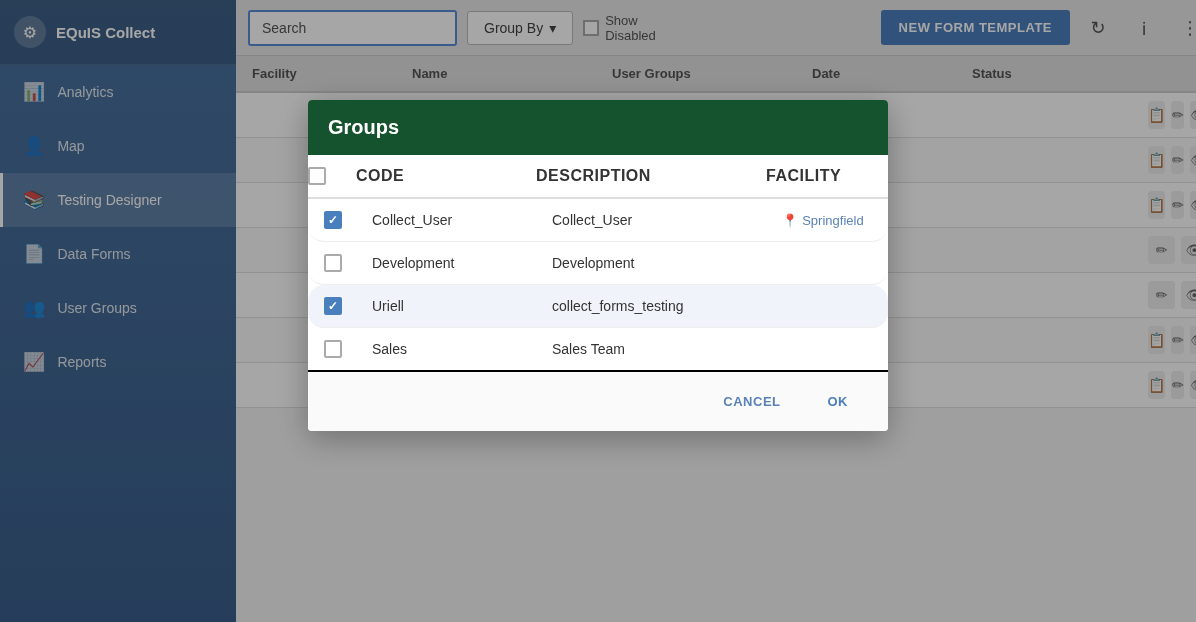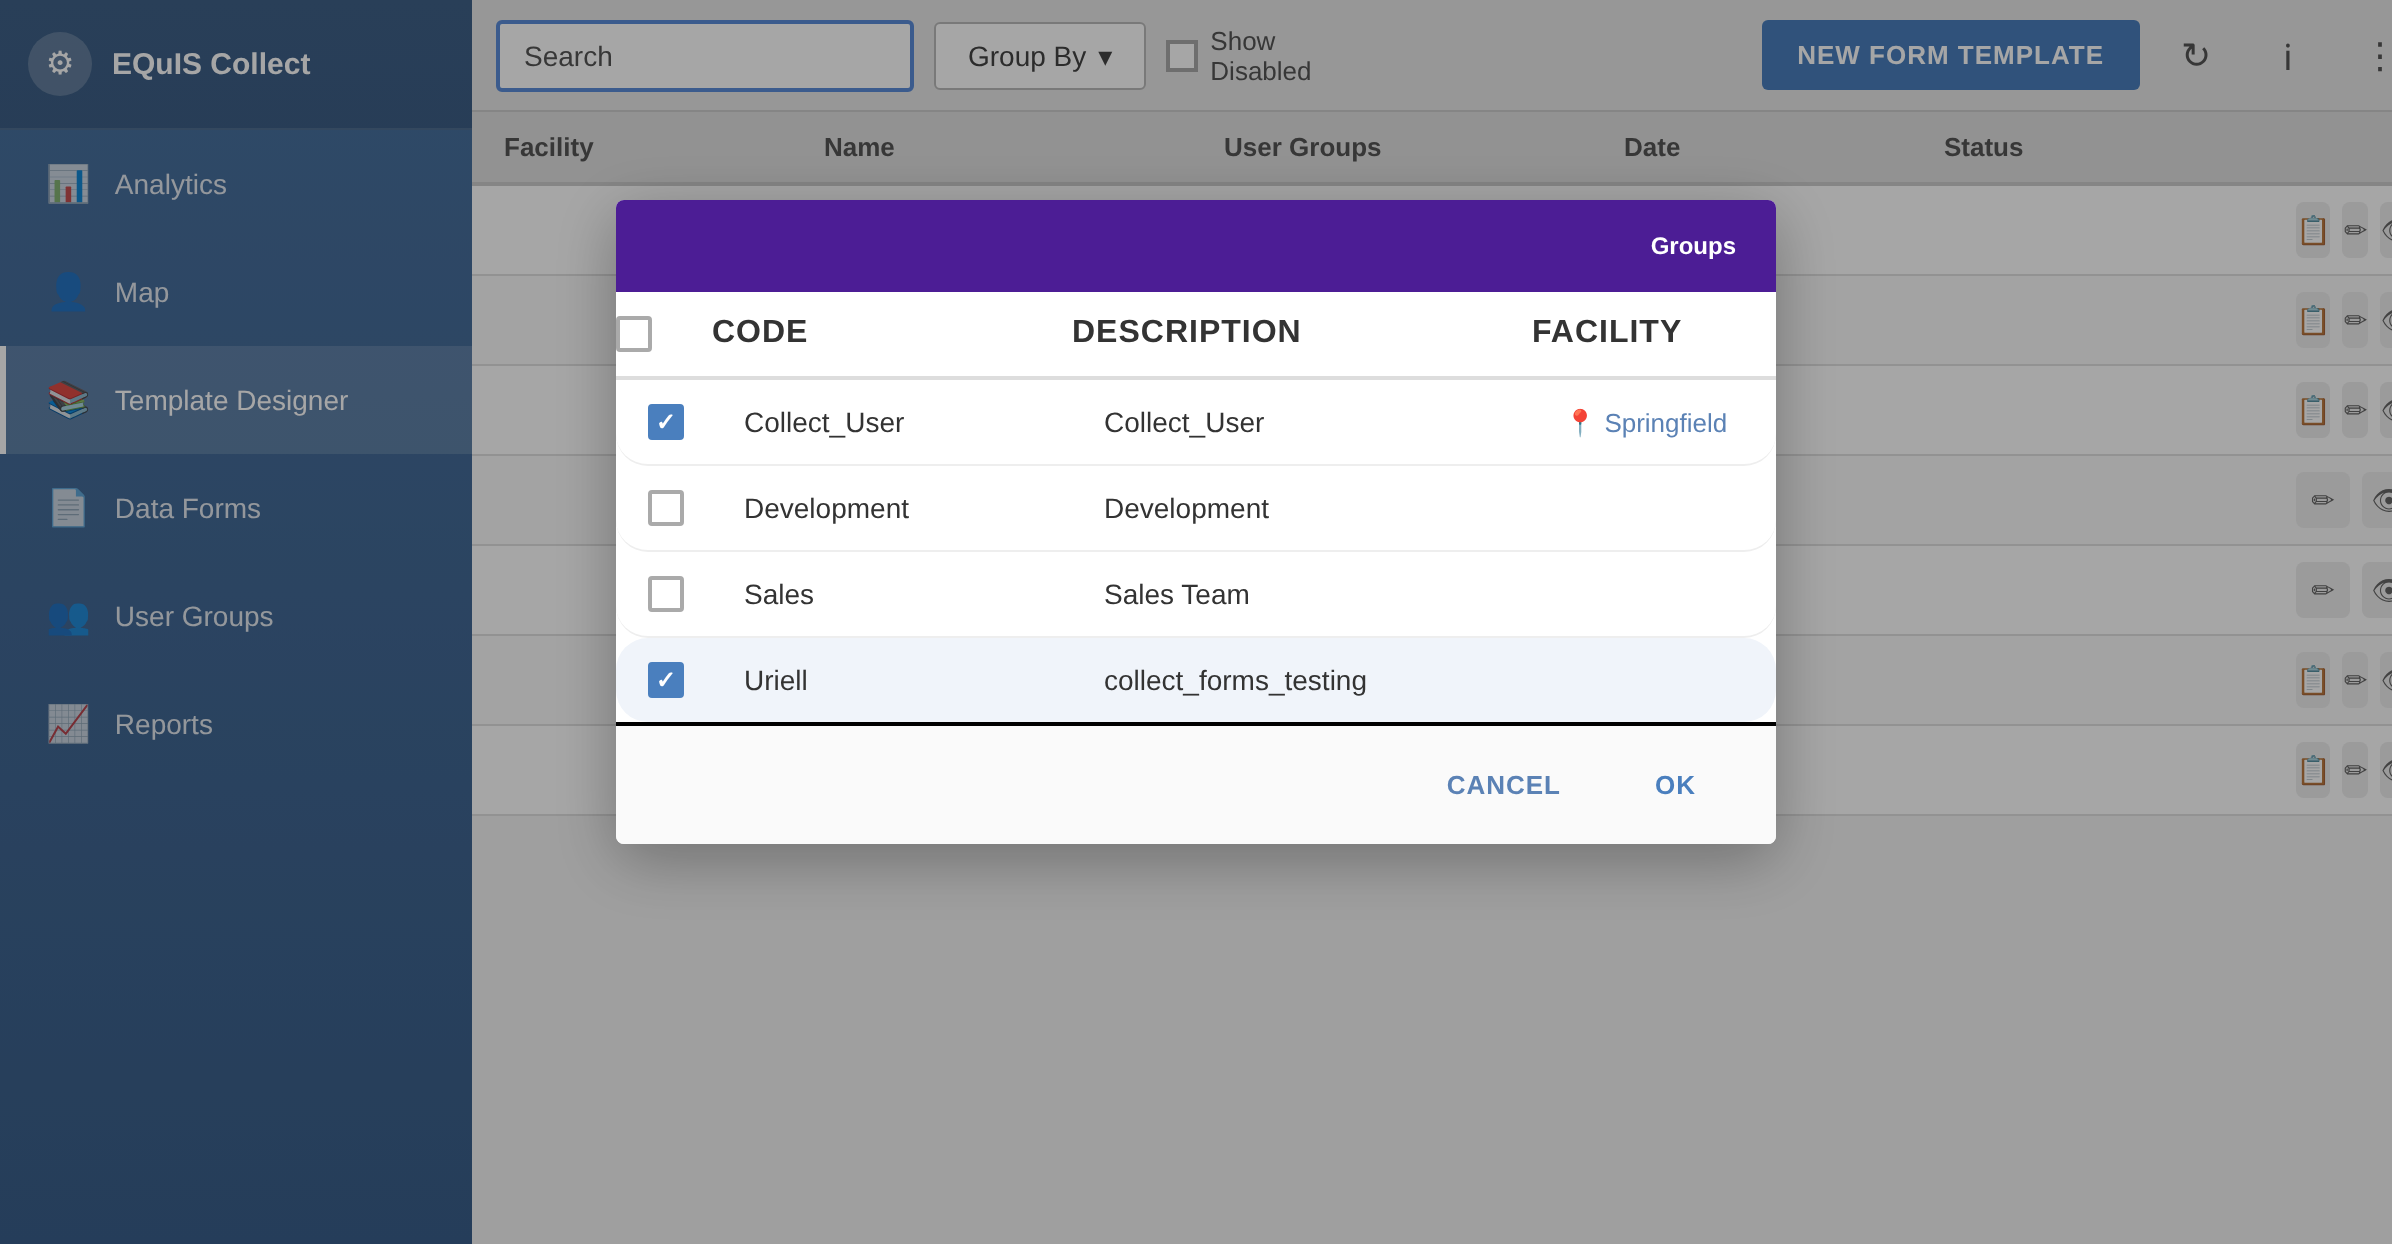--- a/index.html
+++ b/index.html
@@ -184,26 +184,25 @@
 
     
     .modal {
       background: white;
       border-radius: 4px;
       width: 580px;
       box-shadow: 0 8px 32px rgba(0,0,0,0.3);
       overflow: hidden;
     }
     .modal-header {
-      background: #4c1d95;
+      background: #14532d;
       color: white;
       padding: 16px 20px;
-      font-size: 12px;
+      font-size: 20px;
       font-weight: 600;
-      text-align: right;
     }
     .modal-body {
       padding: 0;
     }
     .modal-table-header {
       display: grid;
       grid-template-columns: 48px 180px 230px 120px;
       padding: 12px 0;
       border-bottom: 2px solid #ddd;
       font-size: 16px;
@@ -292,21 +291,21 @@
   <div class="sidebar-item">
     <span class="sidebar-icon">📊</span>
     <span>Analytics</span>
   </div>
   <div class="sidebar-item">
     <span class="sidebar-icon">👤</span>
     <span>Map</span>
   </div>
   <div class="sidebar-item active">
     <span class="sidebar-icon">📚</span>
-    <span>Template Designer</span>
+    <span>Testing Designer</span>
   </div>
   <div class="sidebar-item">
     <span class="sidebar-icon">📄</span>
     <span>Data Forms</span>
   </div>
   <div class="sidebar-item">
     <span class="sidebar-icon">👥</span>
     <span>User Groups</span>
   </div>
   <div class="sidebar-item">
@@ -470,37 +469,37 @@
       <div class="modal-row">
         <div>
           <div class="checkbox-custom"></div>
         </div>
         <div>Development</div>
         <div>Development</div>
         <div></div>
       </div>
 
 
+      <div class="modal-row highlighted">
+        <div>
+          <div class="checkbox-custom checked"></div>
+        </div>
+        <div>Uriell</div>
+        <div>collect_forms_testing</div>
+        <div></div>
+      </div>
+
       <div class="modal-row">
         <div>
           <div class="checkbox-custom"></div>
         </div>
         <div>Sales</div>
         <div>Sales Team</div>
         <div></div>
       </div>
-
-      <div class="modal-row highlighted">
-        <div>
-          <div class="checkbox-custom checked"></div>
-        </div>
-        <div>Uriell</div>
-        <div>collect_forms_testing</div>
-        <div></div>
-      </div>
     </div>
 
     <div class="modal-footer">
       <button class="btn-cancel">CANCEL</button>
       <button class="btn-ok">OK</button>
     </div>
   </div>
 </div>
 
 </body></html>

